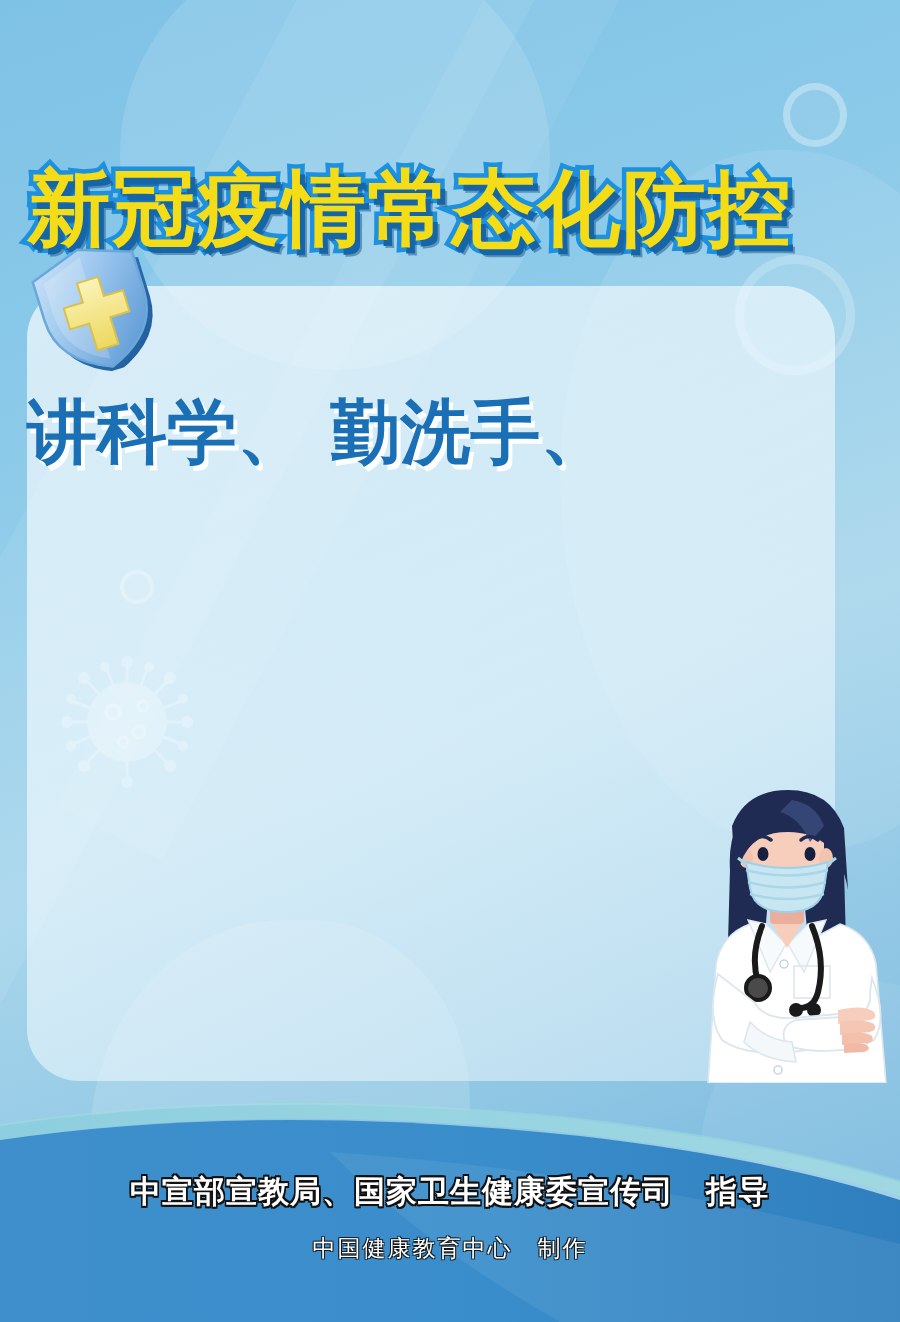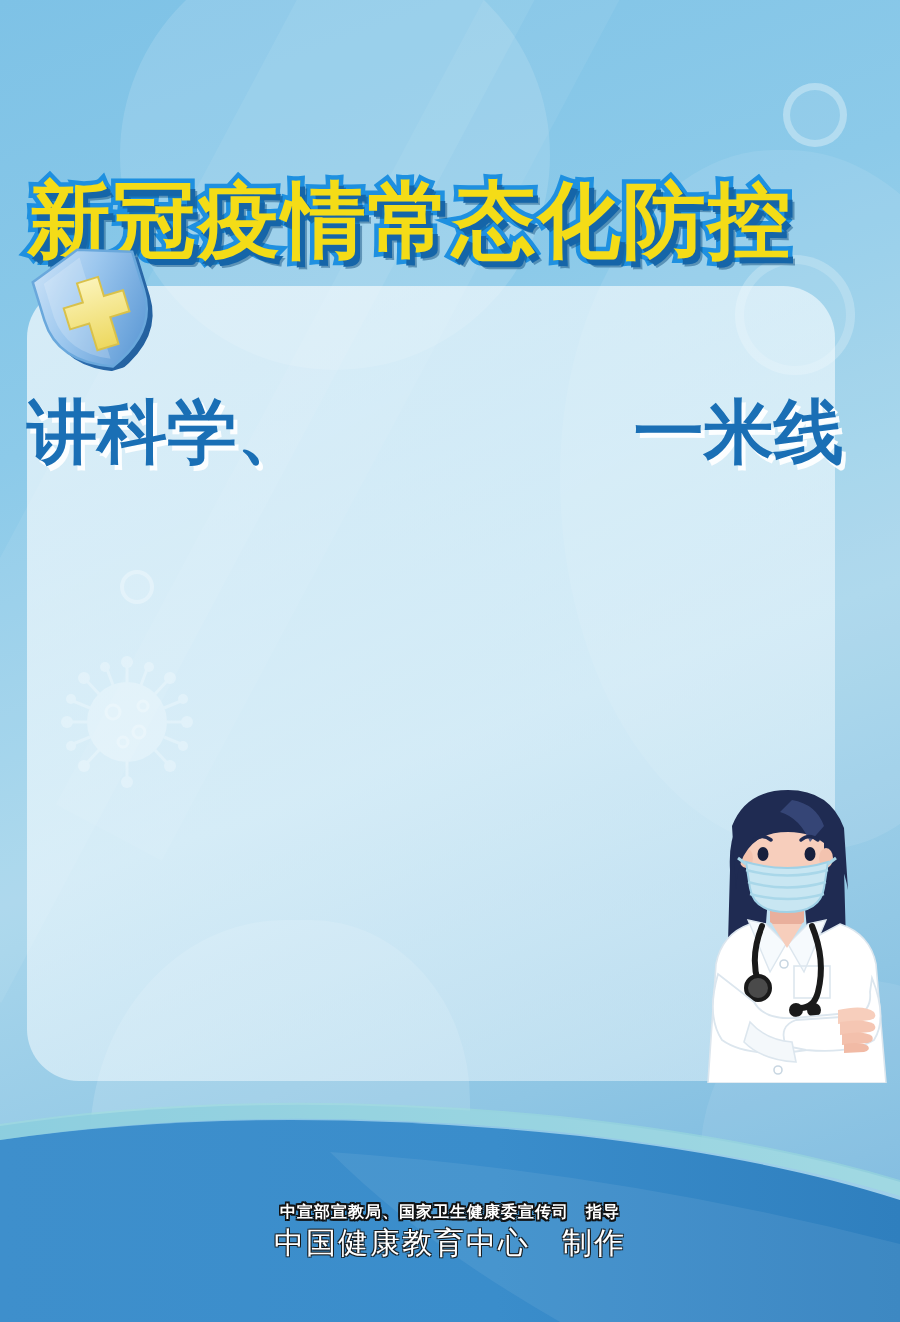--- a/index.html
+++ b/index.html
@@ -46,21 +46,21 @@
 
   
   .panel {
     position:absolute; left:27px; top:286px;
     width:808px; height:795px;
     border-radius:52px;
     background:linear-gradient(150deg, rgba(255,255,255,0.66) 0%, rgba(246,252,255,0.60) 45%, rgba(229,244,251,0.50) 100%);
   }
 
   
-  .title-wrap { position:absolute; left:0; top:177px; width:820px; text-align:center; }
+  .title-wrap { position:absolute; left:0; top:165px; width:820px; text-align:center; }
   .title {
     display:inline-block;
     font-size:83px; font-weight:bold; letter-spacing:2px;
     font-family:"Liberation Sans","DejaVu Sans",sans-serif;
     color:#F4DC17;
     -webkit-text-stroke:9px #1E90E0;
     paint-order:stroke fill;
     text-shadow:5px 6px 0 #1565A8, 7px 8px 0 rgba(12,70,120,0.45);
     line-height:1.05;
   }
@@ -85,28 +85,28 @@
   .line .seg-r { white-space:nowrap; }
 
   
   .doctor { position:absolute; left:688px; top:778px; width:215px; height:305px; }
 
   
   .wave { position:absolute; left:0; bottom:0; width:900px; height:260px; }
 
   .footer { position:absolute; left:0; bottom:58px; width:900px; text-align:center; }
   .footer-line1 {
-    font-size:16px; font-weight:bold; color:#FFFFFF; letter-spacing:1px;
+    font-size:31px; font-weight:bold; color:#FFFFFF; letter-spacing:1px;
     text-shadow:-1.6px -1.6px 0 #111, 1.6px -1.6px 0 #111, -1.6px 1.6px 0 #111, 1.6px 1.6px 0 #111,
                  0 -1.6px 0 #111, 0 1.6px 0 #111, -1.6px 0 0 #111, 1.6px 0 0 #111;
-    margin-bottom:0;
+    margin-bottom:20px;
     font-family:"Liberation Sans","DejaVu Sans",sans-serif;
   }
   .footer-line2 {
-    font-size:30px; color:#FFFFFF; letter-spacing:2px;
+    font-size:23px; color:#FFFFFF; letter-spacing:2px;
     font-family:"Liberation Serif","DejaVu Serif",serif;
     text-shadow:-1px -1px 0 rgba(20,20,20,0.85), 1px -1px 0 rgba(20,20,20,0.85),
                 -1px 1px 0 rgba(20,20,20,0.85), 1px 1px 0 rgba(20,20,20,0.85);
   }
 </style>
 </head>
 <body>
 
 <div class="poster">
 
@@ -191,23 +191,23 @@
     <path d="M10 22 L62 4 L114 22 L114 62 Q114 106 62 126 Q10 106 10 62 Z" fill="url(#shGrad)" stroke="#6AA8DC" stroke-width="2.5"></path>
     <path d="M20 27 L62 12 L62 118 Q22 100 20 62 Z" fill="#FFFFFF" opacity="0.20"></path>
     <path d="M52 36 h22 v20 h20 v22 h-20 v28 h-22 v-28 h-20 v-22 h20 z" fill="url(#crGrad)" stroke="#D9C14A" stroke-width="2"></path>
   </svg>
 
   <div class="slogans">
     <div class="line">
       <span class="seg-l">讲科学、</span>
     </div>
     <div class="line">
+      <span class="seg-l">勤洗手、</span>
     </div>
     <div class="line">
-      <span class="seg-r">一米线</span>
     </div>
   </div>
 
   <svg class="doctor" viewBox="0 0 215 305">
 
     <path d="M42 92 Q38 26 96 16 Q156 22 156 92 L160 238 L128 244 L116 120 L80 120 L70 244 L38 236 Z" fill="#1F2B52"></path>
 
     <path d="M82 96 h34 v48 q-17 14 -34 0 z" fill="#E9AF9C"></path>
 
     <path d="M60 60 q0 -38 38 -38 q38 0 38 38 l0 30 q0 32 -38 32 q-38 0 -38 -32 z" fill="#F7CEBC"></path>

